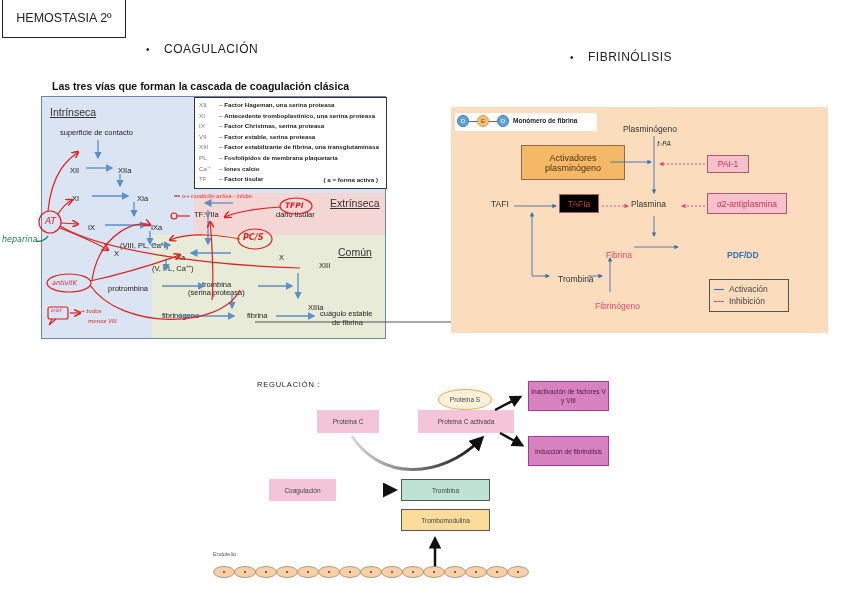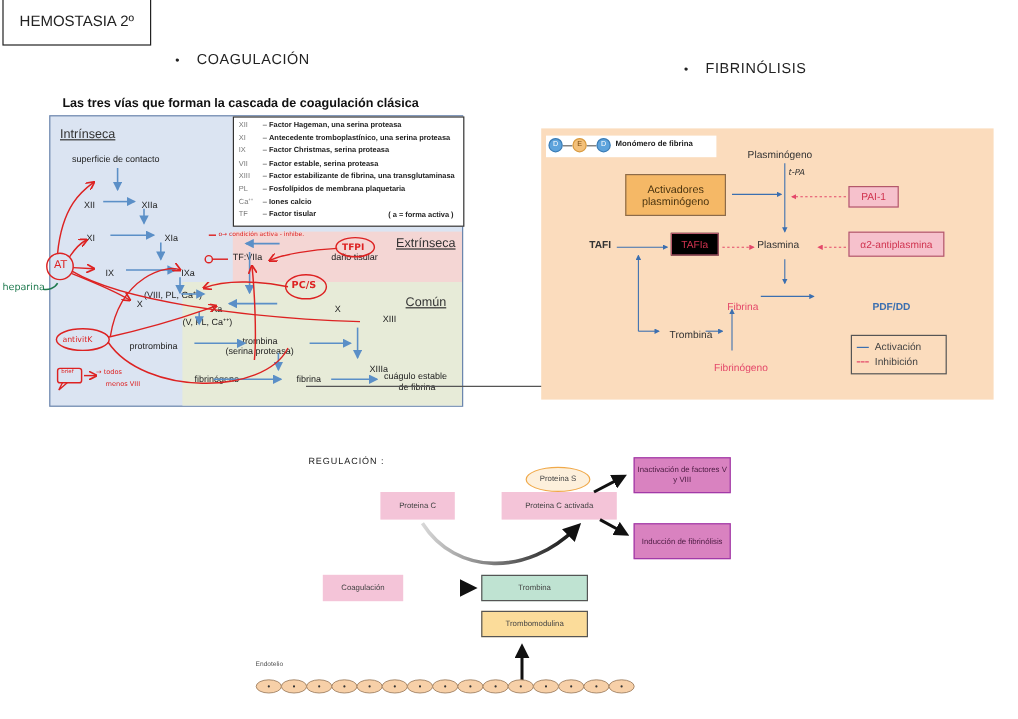--- a/index.html
+++ b/index.html
@@ -13,21 +13,21 @@
   .coag{left:41px;top:96px;width:345px;height:243px;border:1.5px solid #6c86ad;box-sizing:border-box;background:#dbe4f2;}
   .coag .pink{position:absolute;left:152px;top:96px;width:191px;height:42px;background:#f4d6d4;}
   .coag .green{position:absolute;left:110px;top:138px;width:233px;height:103px;background:#e7ebd8;}
   .legend{position:absolute;left:152px;top:0px;width:193px;height:92px;background:#fff;border:1.2px solid #333;box-sizing:border-box;padding:2px 4px;font-size:6.2px;line-height:10.6px;}
   .legend .row{white-space:nowrap;}
   .legend .ab{display:inline-block;width:20px;color:#777;}
   .legend .desc{font-weight:bold;color:#222;}
   .legend .note{position:absolute;right:8px;bottom:2px;font-weight:bold;}
   .lbl{position:absolute;font-size:7.5px;color:#222;white-space:nowrap;}
   .sec{position:absolute;font-size:10.5px;text-decoration:underline;color:#333;}
-  .hw{position:absolute;font-family:"DejaVu Sans",sans-serif;color:#d22;white-space:nowrap;}
+  .hw{position:absolute;font-family:"DejaVu Sans",sans-serif;font-style:italic;color:#d22;white-space:nowrap;}
   
   .fib{left:451px;top:107px;width:377px;height:226px;background:#fbdcbd;}
   .mono{position:absolute;left:4px;top:6px;width:142px;height:18px;background:#fff;}
   .mono .c{position:absolute;top:2px;width:12px;height:12px;border-radius:50%;font-size:6px;display:flex;align-items:center;justify-content:center;box-sizing:border-box;}
   .mono .lbl2{position:absolute;left:58px;top:4px;font-size:6.5px;font-weight:bold;color:#222;}
   .fbox{position:absolute;border:1px solid #8c6b4a;box-sizing:border-box;display:flex;align-items:center;justify-content:center;text-align:center;font-size:8.5px;line-height:10px;}
   .ftxt{position:absolute;font-size:8.5px;white-space:nowrap;}
   .fleg{position:absolute;left:258px;top:172px;width:80px;height:33px;border:1px solid #555;box-sizing:border-box;font-size:8.5px;color:#444;padding:3px 4px;line-height:12px;}
   
   .reg-title{left:257px;top:380px;font-size:7.5px;letter-spacing:0.8px;color:#222;}
@@ -171,25 +171,25 @@
   <div class="mono">
     <div class="c" style="left:2px;background:#5da3dc;border:1px solid #3a7cb5;color:#fff;">D</div>
     <div style="position:absolute;left:14px;top:8px;width:8px;height:1px;background:#666;"></div>
     <div class="c" style="left:22px;background:#f3c07a;border:1px solid #d99a3e;color:#7a4b10;">E</div>
     <div style="position:absolute;left:34px;top:8px;width:8px;height:1px;background:#666;"></div>
     <div class="c" style="left:42px;background:#5da3dc;border:1px solid #3a7cb5;color:#fff;">D</div>
     <div class="lbl2">Monómero de fibrina</div>
   </div>
 
   <div class="ftxt" style="left:172px;top:17px;color:#333;">Plasminógeno</div>
-  <div class="fbox" style="left:70px;top:38px;width:84px;height:35px;background:#f5b866;color:#4a3410;font-size:9px;">Activadores plasminógeno</div>
+  <div class="fbox" style="left:70px;top:38px;width:104px;height:35px;background:#f5b866;color:#4a3410;font-size:9px;">Activadores plasminógeno</div>
   <div class="hw" style="left:206px;top:33px;font-size:7px;color:#333;font-style:italic;">t-PA</div>
   <div class="fbox" style="left:256px;top:48px;width:42px;height:18px;background:#f6c1cc;color:#d0334f;border-color:#b3586a;">PAI-1</div>
 
-  <div class="ftxt" style="left:40px;top:92px;color:#333;font-weight:bold;">TAFI</div>
+  <div class="ftxt" style="left:40px;top:92px;color:#333;">TAFI</div>
   <div class="fbox" style="left:108px;top:87px;width:40px;height:19px;background:#000000;color:#d0334f;border-color:#b3586a;">TAFIa</div>
   <div class="ftxt" style="left:180px;top:92px;color:#333;">Plasmina</div>
   <div class="fbox" style="left:256px;top:86px;width:80px;height:21px;background:#f6c1cc;color:#d0334f;border-color:#b3586a;">α2-antiplasmina</div>
 
   <div class="ftxt" style="left:155px;top:143px;color:#e4486a;">Fibrina</div>
   <div class="ftxt" style="left:236px;top:143px;color:#3b6fb0;font-weight:bold;margin-left:40px;">PDF/DD</div>
   <div class="ftxt" style="left:107px;top:167px;color:#333;">Trombina</div>
   <div class="ftxt" style="left:144px;top:194px;color:#e4486a;">Fibrinógeno</div>
 
   <div class="fleg">

